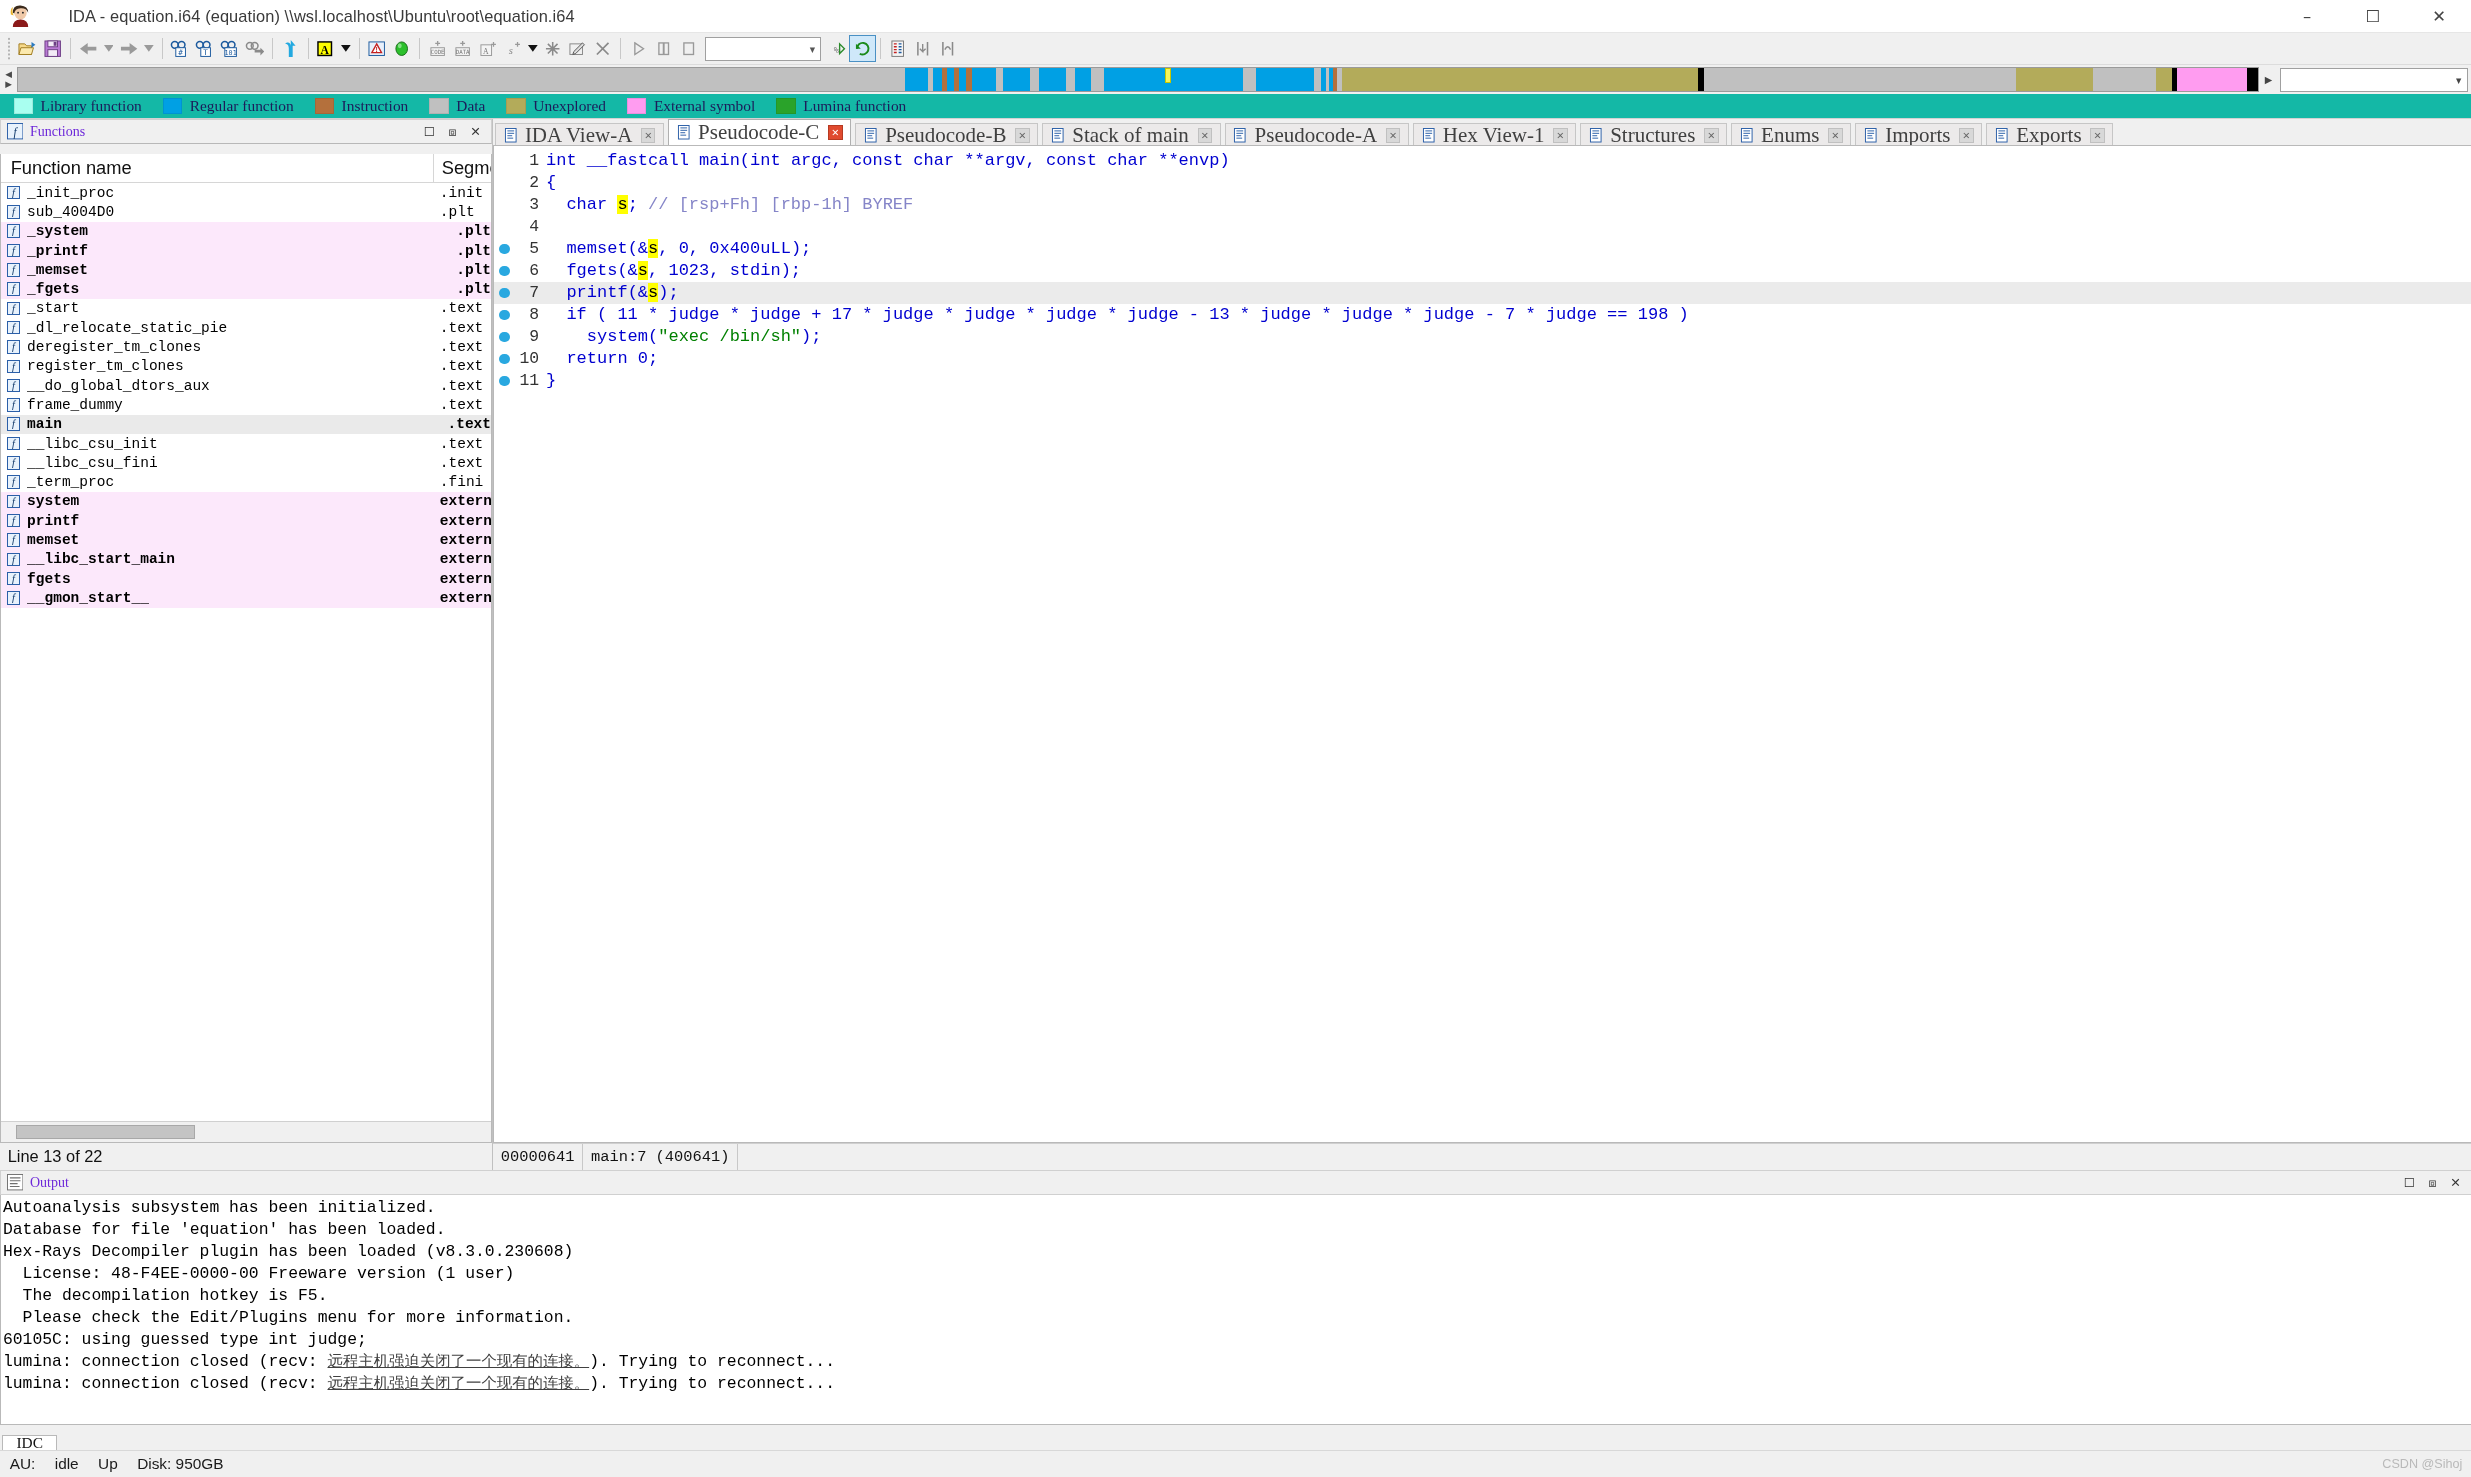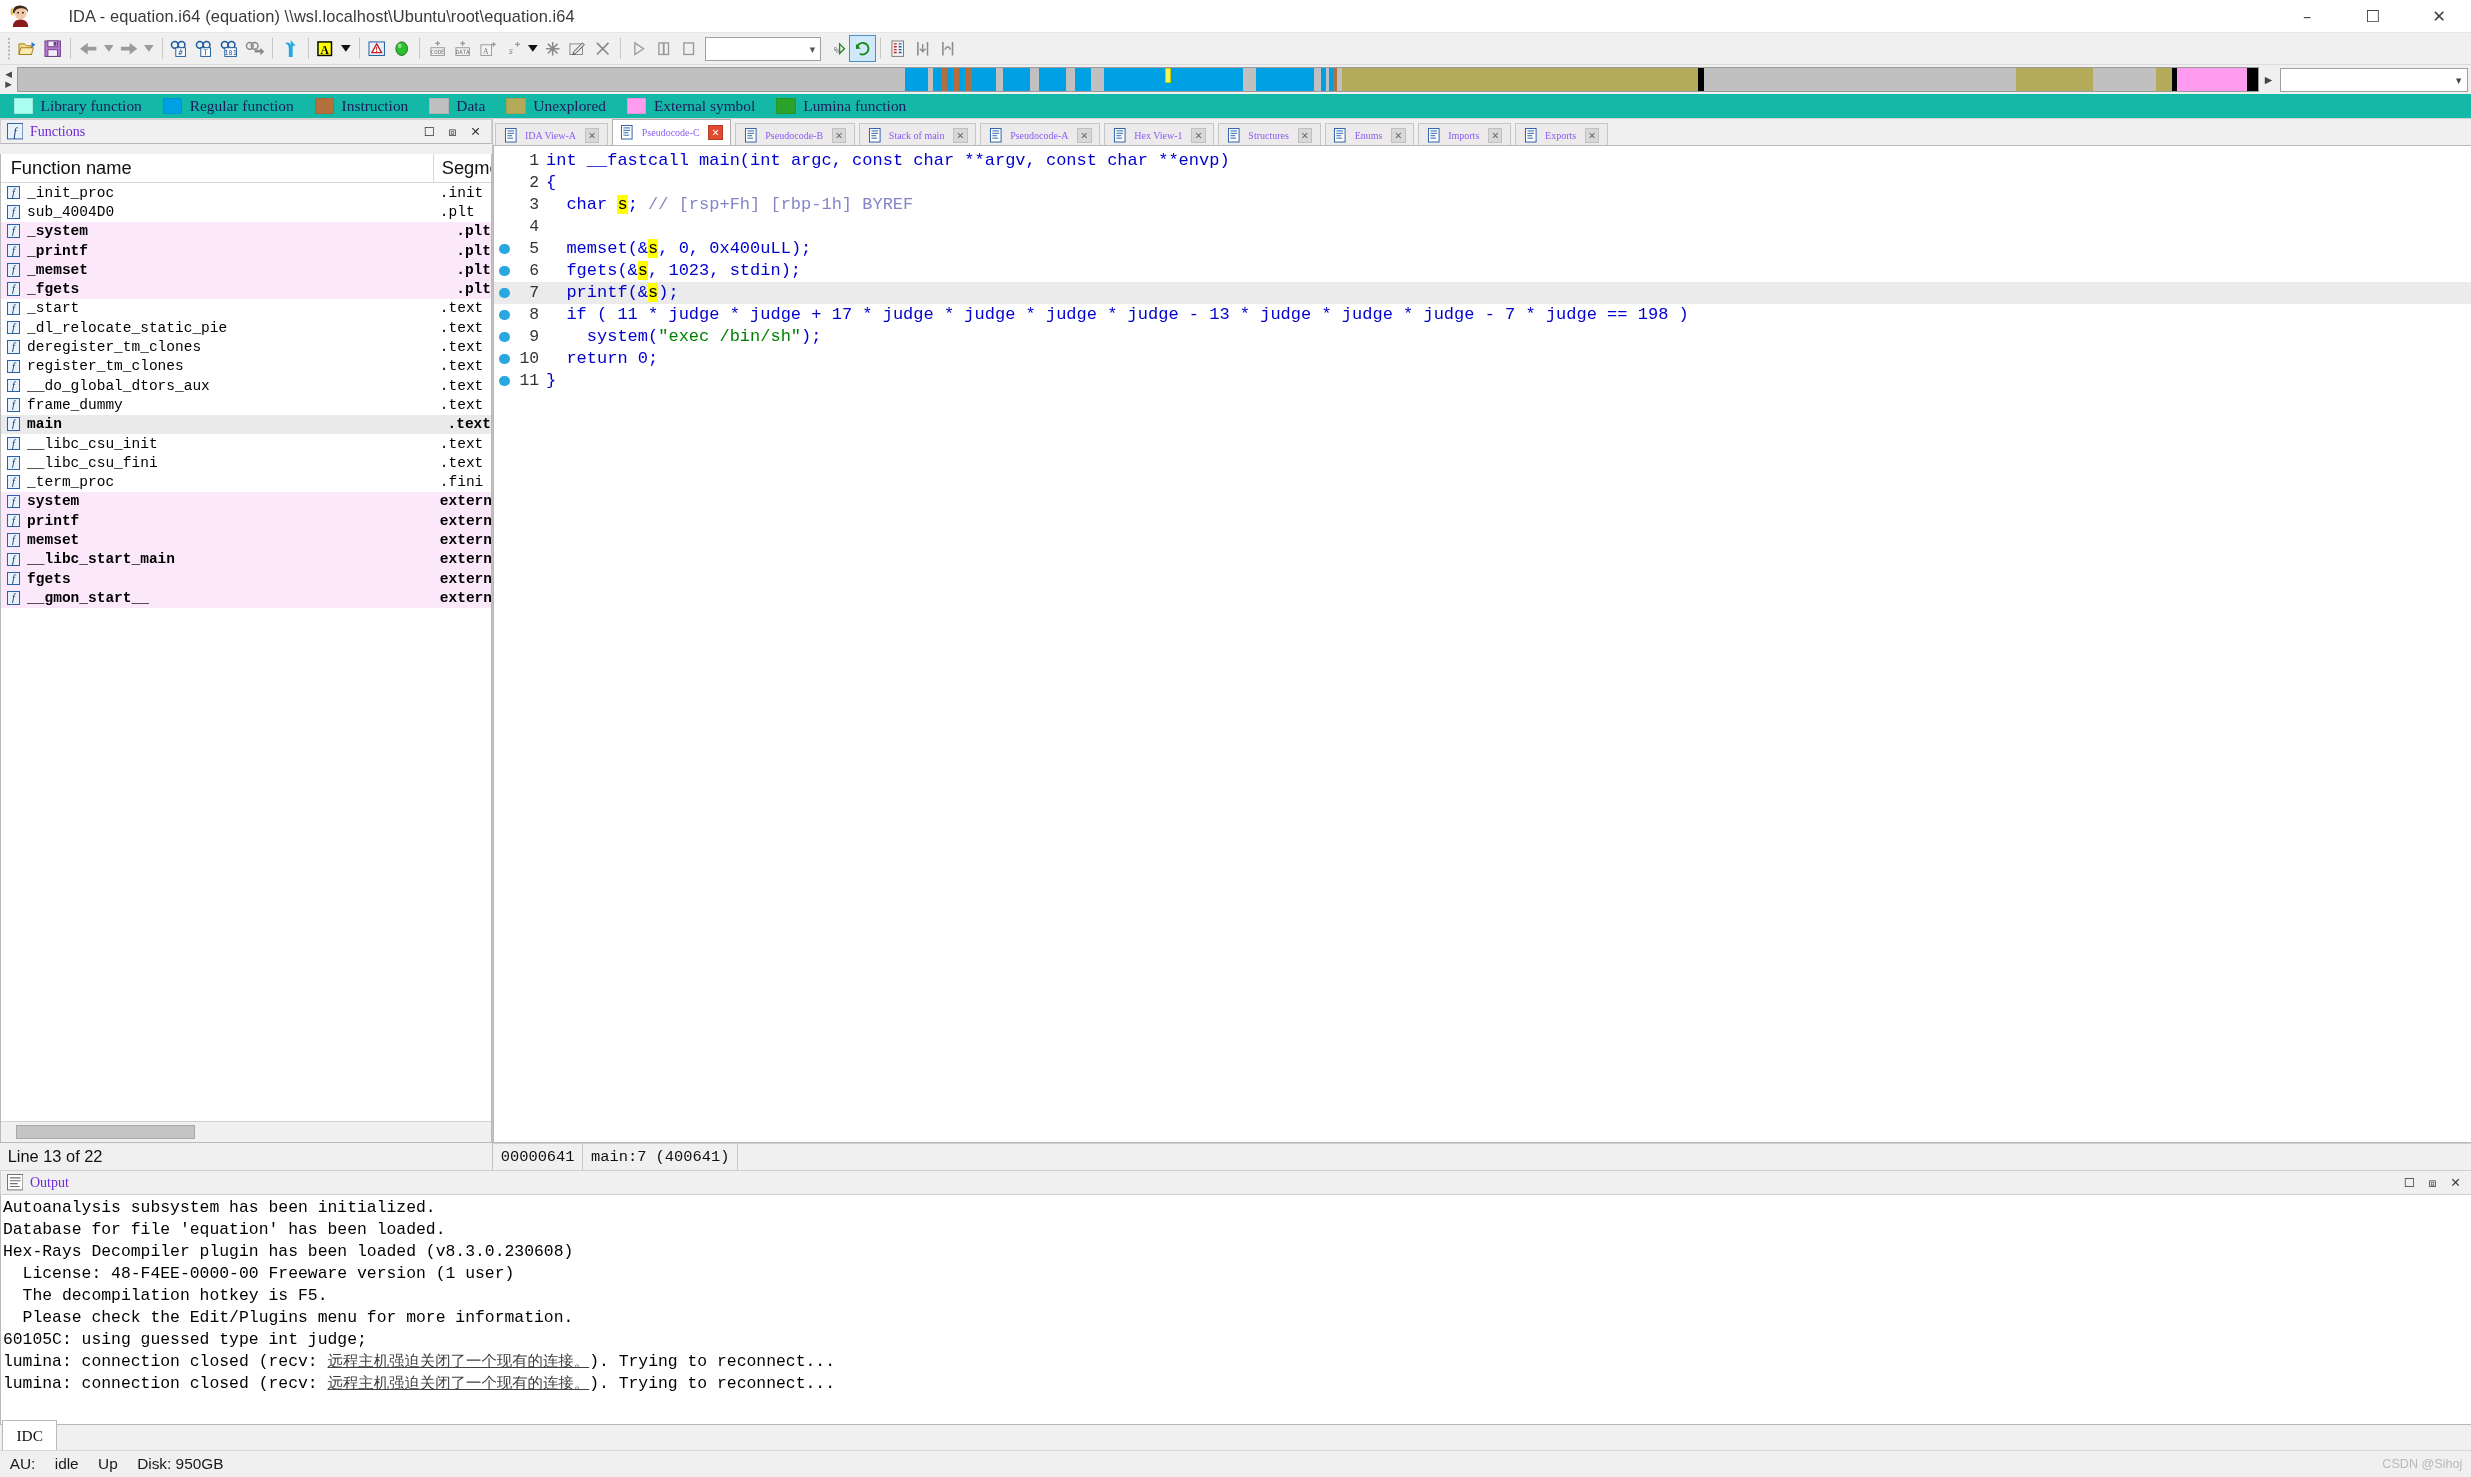--- a/index.html
+++ b/index.html
@@ -141,21 +141,21 @@
   
   .codepanel { flex: 1 1 auto; display: flex; flex-direction: column; min-width: 0; background: #f0f0f0; }
   .tabstrip { height: 26px; flex: 0 0 26px; display: flex; align-items: flex-end; background: #f0f0f0; padding-left: 1.9px; }
   .tab {
     height: 24px; display: flex; align-items: center; padding: 0 7.7px 0 7.7px;
     background: #eceaea; border: 1px solid #c6c6c6; border-bottom: none; margin-right: 3.9px;
     position: relative; top: 1.9px;
   }
   .tab.active { background: #ffffff; top: 0; height: 26px; border-color:#b0b0b0; }
   .tab-ico { width: 14.5px; height: 14.5px; margin-right: 6.8px; flex:0 0 14.5px; position:relative; }
-  .tab-label { font-size: 10px; color: #8b5cf6; font-family: "Liberation Serif", serif; white-space: nowrap; }
+  .tab-label { font-size: 21px; color: #404040; font-family: "Liberation Serif", serif; white-space: nowrap; }
   .tab-x { margin-left: 8.7px; width: 14.5px; height: 14.5px; display:flex; align-items:center; justify-content:center;
            font-size: 9.7px; background:#d8d8d8; border:1px solid #c0c0c0; color:#666; font-family:"DejaVu Sans",sans-serif; }
   .tab.active .tab-x { background:#e04a2f; color:#fff; border-color:#b63a22; }
 
   .codearea { flex: 1 1 auto; background: #ffffff; border: 1px solid #b9b9b9; position: relative; overflow: hidden; min-height:0; display:flex; flex-direction:column; }
   .codescroll { flex: 1 1 auto; overflow: hidden; padding-top: 3.9px; }
   .cline { height: 22px; display: flex; align-items: center; white-space: pre; }
   .cline.hl { background: #ebebeb; }
   .bullet { width: 21px; flex: 0 0 21px; display:flex; align-items:center; justify-content:center; }
   .bullet i { width: 10.6px; height: 10.6px; border-radius: 50%; background: #29a8e0; display:block; }
@@ -173,21 +173,21 @@
   .cs-cell { font-family: "Liberation Mono", monospace; font-size: 15.4px; color: #111; padding: 0 7.7px; height:100%; display:flex; align-items:center; }
   .cs-cell.b { border-right: 1px solid #c8c8c8; }
 
   
   .outwrap { height: 280px; flex: 0 0 280px; display: flex; flex-direction: column; background:#f0f0f0; }
   .out-caption { height: 25px; flex:0 0 25px; display:flex; align-items:center; background:#f0f0f0; border:1px solid #d0d0d0; padding-left:5.8px; }
   .outbody { flex: 1 1 auto; background:#fff; border:1px solid #b9b9b9; border-top:none; overflow:hidden; padding: 1.9px 0 0 1.9px; }
   .oline { height: 22px; font-family: "Liberation Mono", monospace; font-size: 16.4px; color: #000; white-space: pre; display:flex; align-items:center; }
   .ocjk { color: #404040; font-family: "DejaVu Sans", sans-serif; font-size: 15.4px; text-decoration: underline; }
   .idctabs { height: 25px; flex: 0 0 25px; display:flex; align-items:flex-end; background:#f0f0f0; }
-  .idctab { height: 30px; padding: 0 13.5px; display:flex; align-items:center; background:#fff; border:1px solid #b9b9b9; border-bottom:none;
+  .idctab { height: 15px; padding: 0 13.5px; display:flex; align-items:center; background:#fff; border:1px solid #b9b9b9; border-bottom:none;
             font-size: 15.4px; color:#111; font-family:"Liberation Serif", serif; margin-left:1.9px; }
 
   
   .statusbar { height: 27px; flex: 0 0 27px; display: flex; align-items: center; background:#f0f0f0; border-top:1px solid #d8d8d8; }
   .sb-cell { font-size: 15.4px; color: #1a1a1a; font-family: "Liberation Sans", sans-serif; padding: 0 9.7px; white-space:nowrap; }
   .sb-watermark { margin-left:auto; font-size: 12.6px; color: #b9b9b9; padding-right: 9.7px; font-family:"Liberation Sans", sans-serif; }
 
   
   svg { display: block; }
 </style>

